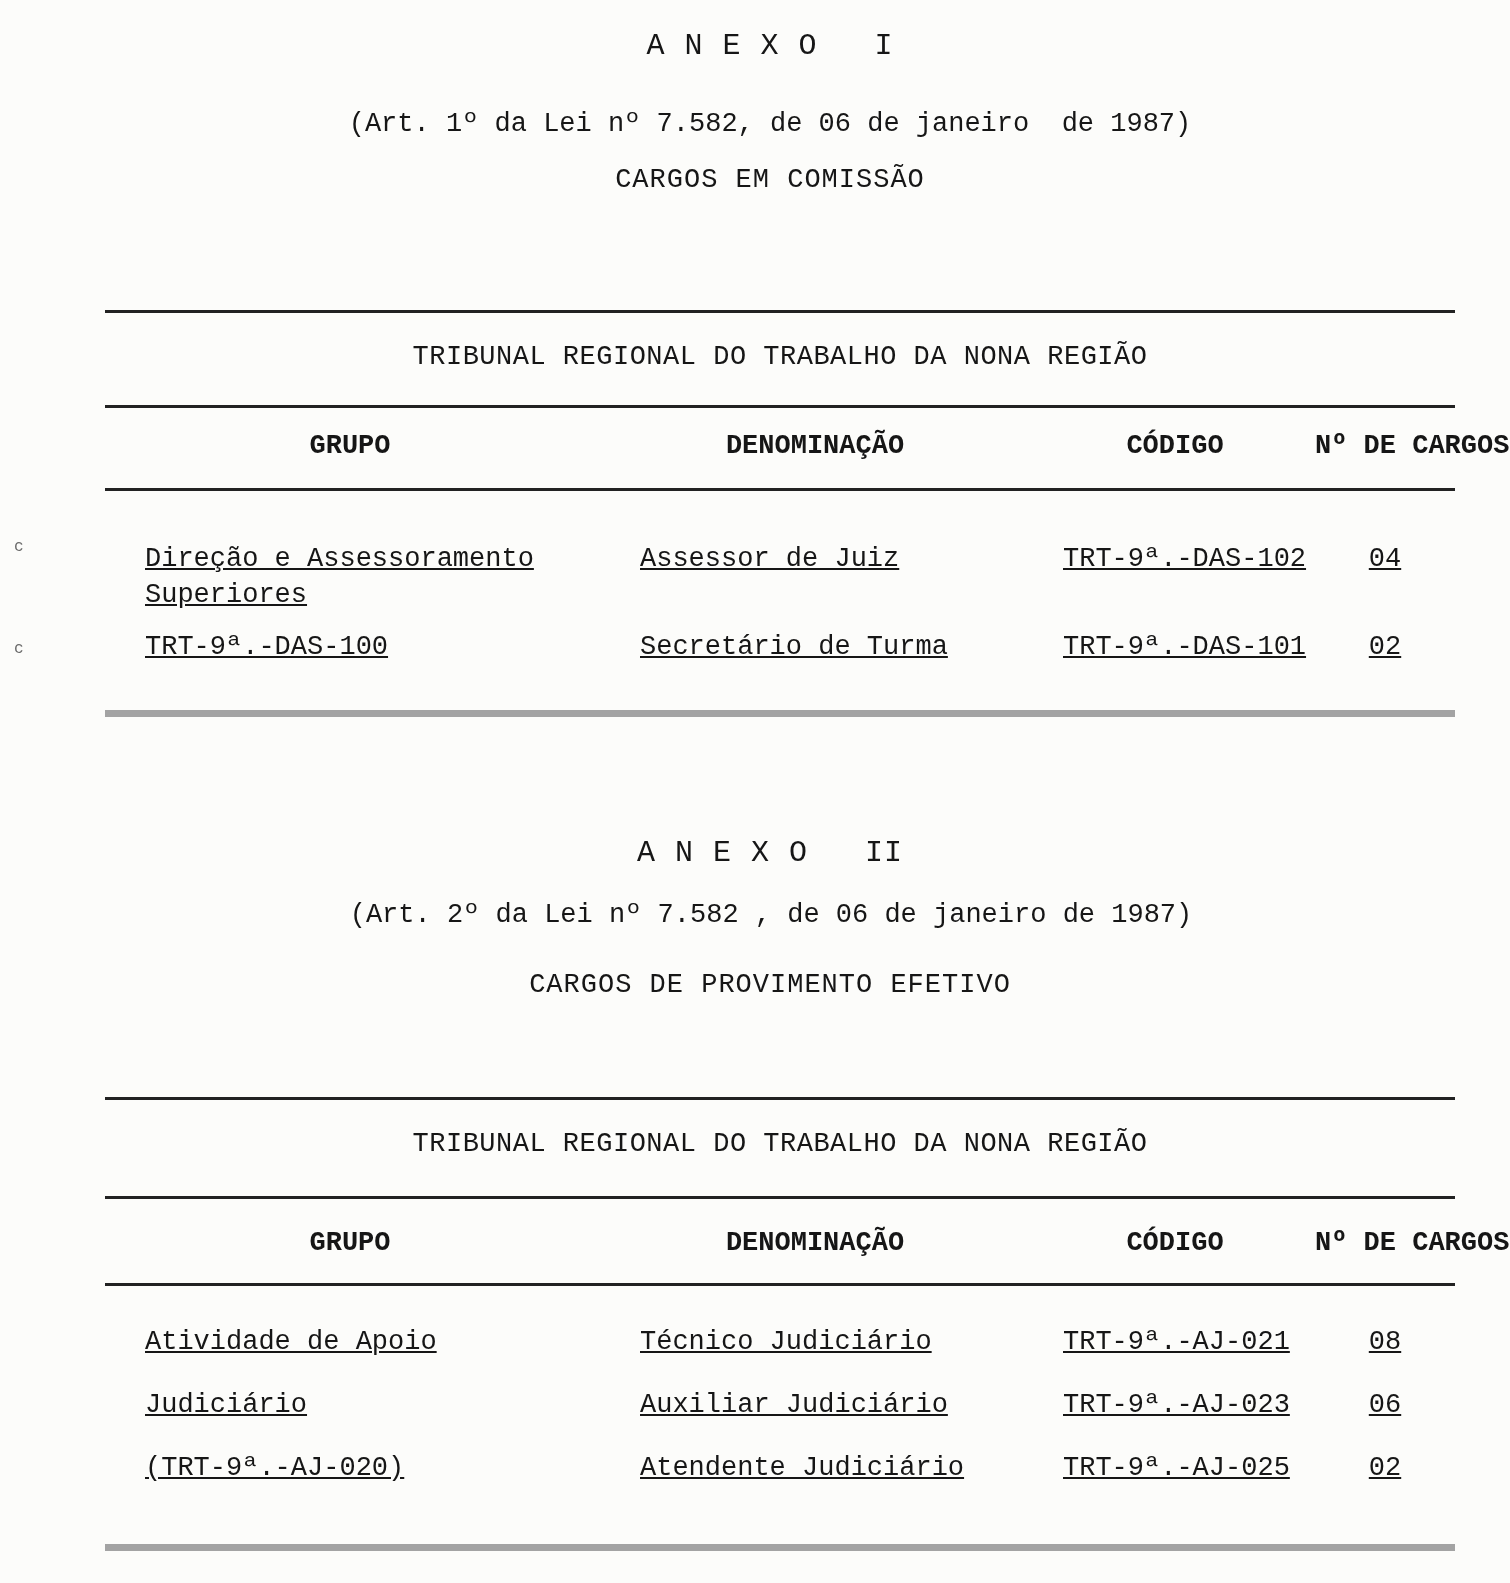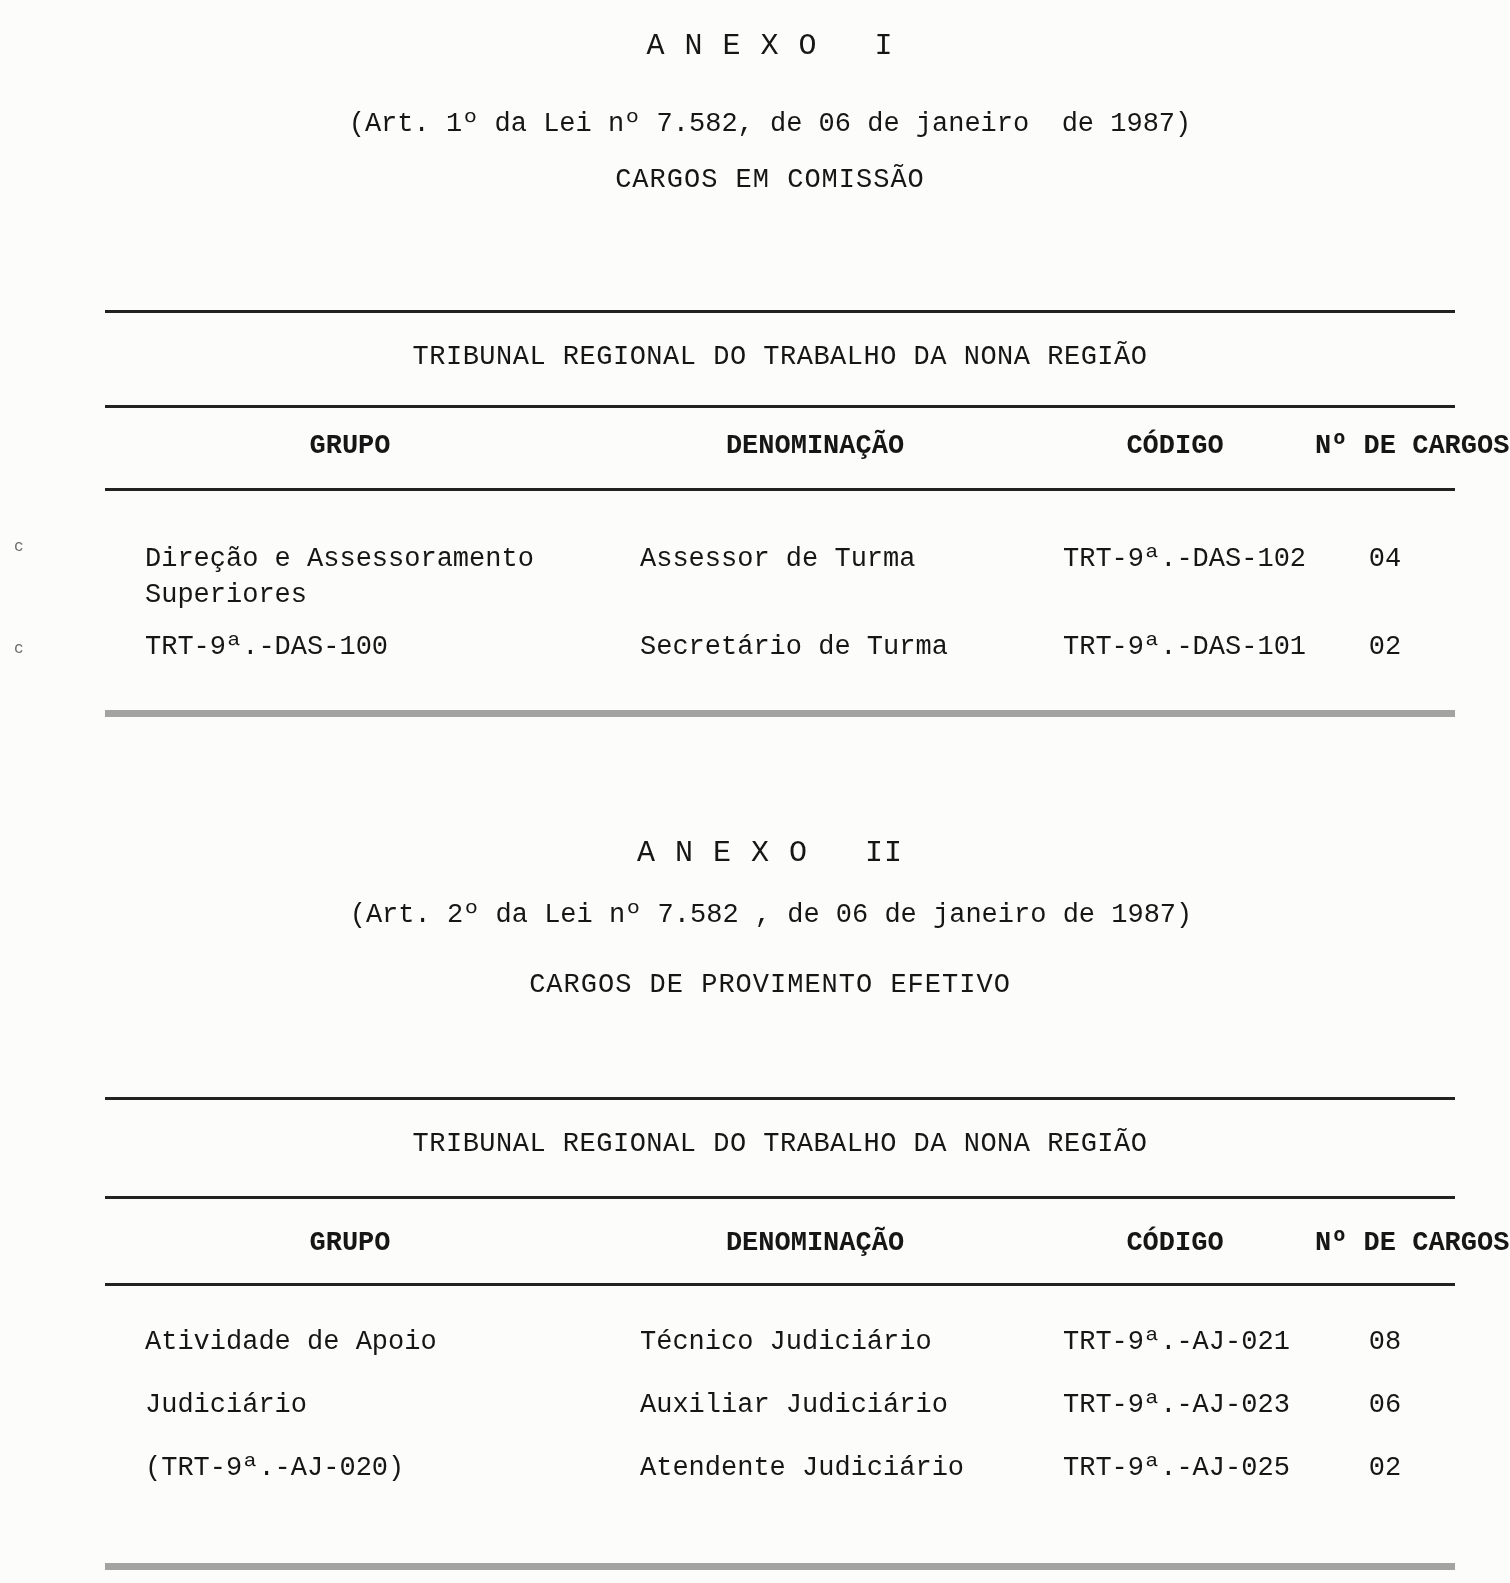--- a/index.html
+++ b/index.html
@@ -57,22 +57,22 @@
   .col-headers {
     display:grid;
     grid-template-columns:490px 440px 280px 140px;
     padding:22px 0 26px 0;
     border-bottom:3px solid #222;
     line-height:32px;
   }
   .tbl-2 .col-headers { padding:28px 0 24px 0; }
   .col-headers > div { text-align:center; white-space:nowrap; overflow:visible;font-weight:bold; }
 
-  .tbody { padding:50px 0 45px 0; }
-  .tbl-2 .tbody { padding:38px 0 77px 0; }
+  .tbody { padding:50px 0 45px 0;text-decoration:underline; }
+  .tbl-2 .tbody { padding:38px 0 58px 0; }
 
   .trow {
     display:grid;
     grid-template-columns:490px 440px 280px 140px;
   }
   .tbl-1 .trow-2 { margin-top:16px; }
   .tbl-2 .trow + .trow { margin-top:27px; }
 
   .cell { white-space:pre; line-height:36px; }
   .cell.grupo  { padding-left:40px; }
@@ -111,21 +111,21 @@
       <div>GRUPO</div>
       <div>DENOMINAÇÃO</div>
       <div>CÓDIGO</div>
       <div>Nº DE CARGOS</div>
     </div>
 
     <div class="tbody">
       <div class="trow trow-1">
         <div class="cell grupo">Direção e Assessoramento
 Superiores</div>
-        <div class="cell denom">Assessor de Turma</div>
+        <div class="cell denom">Assessor de Juiz</div>
         <div class="cell codigo">TRT-9ª.-DAS-102</div>
         <div class="cell cargos">04</div>
       </div>
       <div class="trow trow-2">
         <div class="cell grupo">TRT-9ª.-DAS-100</div>
         <div class="cell denom">Secretário de Turma</div>
         <div class="cell codigo">TRT-9ª.-DAS-101</div>
         <div class="cell cargos">02</div>
       </div>
     </div>

